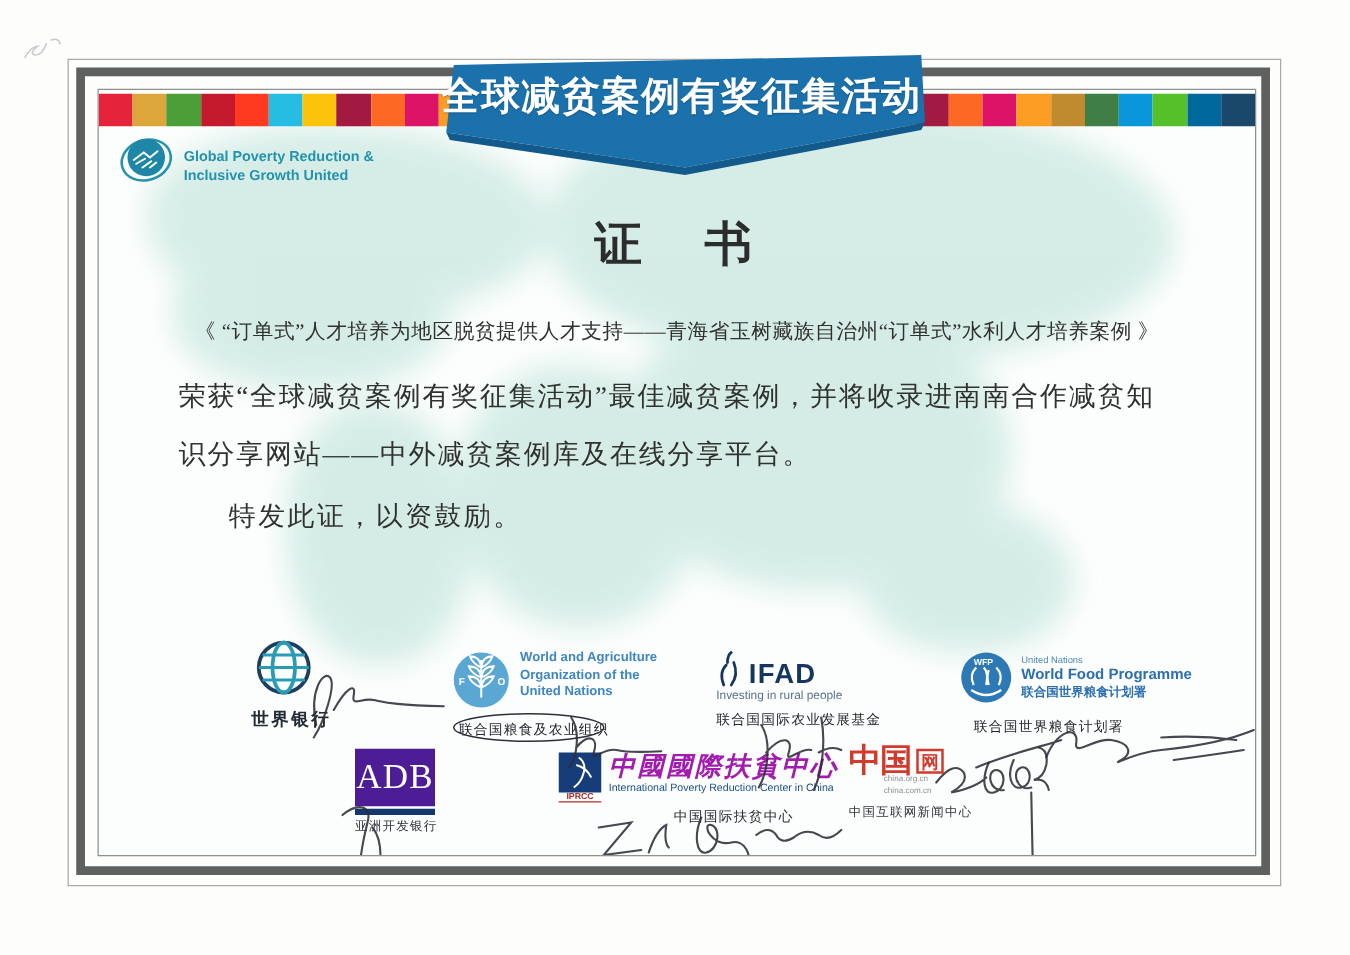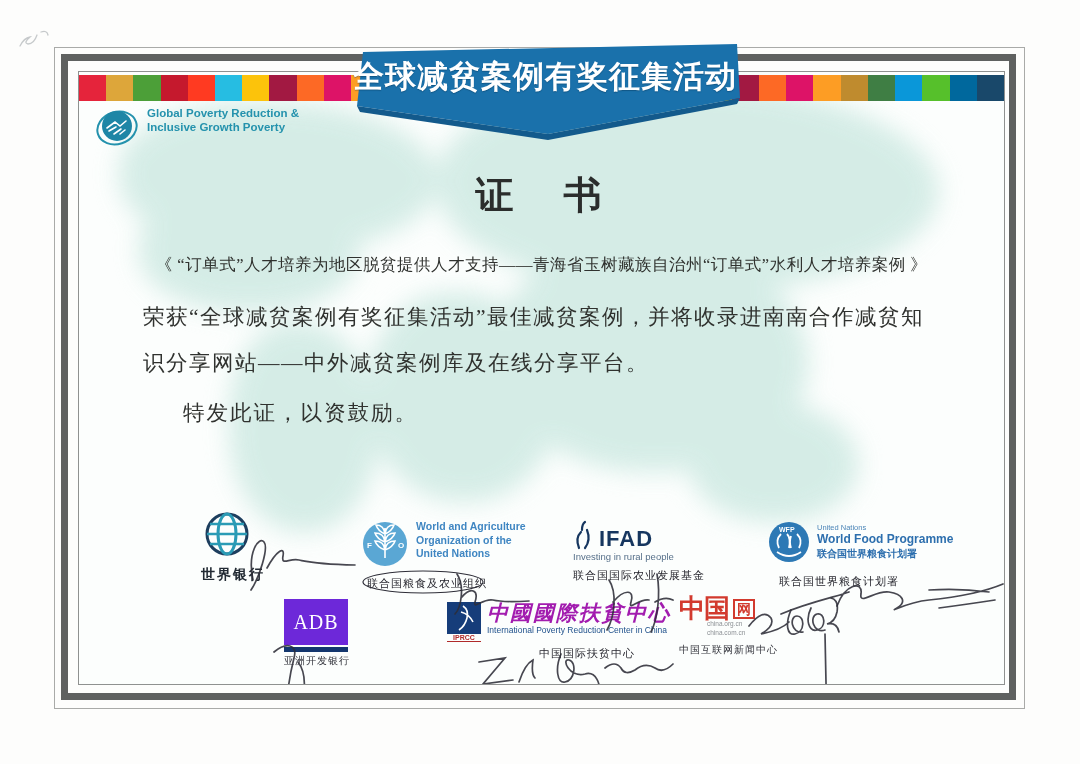--- a/index.html
+++ b/index.html
@@ -24,21 +24,21 @@
   .blob7{left:60px;top:120px;width:220px;height:120px;background:#d8efe9;}
   
   .sdg-band{position:absolute;left:0;top:3px;width:100%;height:26px;display:flex;}
   .sdg-band .stripe{flex:1 1 0;}
   
   .ribbon{position:absolute;left:345px;top:42px;width:400px;height:100px;z-index:6;}
   .ribbon-title{position:absolute;left:0;top:14px;width:100%;text-align:center;
       color:#ffffff;font-size:31px;font-weight:700;letter-spacing:1px;z-index:7;
       text-shadow:0 1px 1px rgba(0,40,70,.35);}
   
-  .portal{position:absolute;left:16px;top:34px;display:flex;align-items:flex-start;gap:8px;z-index:3;}
+  .portal{position:absolute;left:16px;top:34px;display:flex;align-items:flex-end;gap:8px;z-index:3;}
   .portal-text{color:#2492ad;font-weight:700;font-size:11.5px;line-height:1.25;}
   
   .cert-title{position:absolute;left:0;top:98px;width:100%;text-align:center;
       font-size:38px;font-weight:700;color:#2b2d2c;letter-spacing:6px;z-index:3;
       font-family:"Liberation Sans","DejaVu Sans",sans-serif;}
   .body-text{position:absolute;color:#30322f;z-index:3;
       font-family:"Liberation Serif","DejaVu Serif",serif;}
   .bl1{left:40px;top:182px;width:845px;text-align:center;font-size:16.5px;letter-spacing:.5px;}
   .bl2{left:64px;top:230px;font-size:21.5px;letter-spacing:1.5px;}
   .bl3{left:64px;top:276px;font-size:21.5px;letter-spacing:1.5px;}
@@ -56,22 +56,22 @@
   .fao-en{color:#3f86c2;font-size:10.5px;font-weight:700;line-height:1.3;}
   
   .ifad-word{color:#16365f;font-size:22px;font-weight:700;letter-spacing:1px;line-height:1;}
   .ifad-tag{color:#57708a;font-size:9.5px;margin-top:1px;}
   
   .wfp-row{display:flex;gap:6px;align-items:center;}
   .wfp-en1{color:#4d86b8;font-size:7.5px;}
   .wfp-en2{color:#2d6fae;font-size:12px;font-weight:700;line-height:1.2;}
   .wfp-cn{color:#2d6fae;font-size:10px;font-weight:700;}
   
-  .adb-box{width:64px;height:46px;background:#6d28d9;color:#fff;display:flex;
-      align-items:center;justify-content:center;font-size:20px;letter-spacing:1px;
+  .adb-box{width:64px;height:46px;background:#4c1d95;color:#fff;display:flex;
+      align-items:center;justify-content:center;font-size:28px;letter-spacing:1px;
       font-family:"Liberation Serif","DejaVu Serif",serif;}
   .adb-bar{width:64px;height:5px;background:#14376e;margin-top:2px;}
   .adb-cn{font-size:10px;color:#33343c;margin-top:2px;letter-spacing:1px;}
   
   .iprcc-row{display:flex;gap:6px;align-items:flex-start;}
   .iprcc-sq{width:34px;height:32px;background:#163d7a;position:relative;}
   .iprcc-abbr{font-size:7px;color:#b02a2a;font-weight:700;border-bottom:1px solid #b02a2a;text-align:center;}
   .iprcc-cal{font-size:21px;color:#a21caf;font-weight:700;letter-spacing:2px;line-height:1.05;
       font-family:"Liberation Serif","DejaVu Serif",serif;font-style:italic;}
   .iprcc-en{font-size:8.5px;color:#1d4f8a;font-weight:400;margin-top:1px;}
@@ -147,21 +147,21 @@
       </div>
 
     <div class="portal">
       <svg width="44" height="42" viewBox="0 0 44 42">
         <ellipse cx="22" cy="22" rx="20" ry="16" fill="none" stroke="#2492ad" stroke-width="2" transform="rotate(-18 22 22)"></ellipse>
         <circle cx="22" cy="20" r="15" fill="#1e86a6"></circle>
         <path d="M12,22 l8,-6 5,4 6,-5 M14,25 l7,-4 M19,28 l7,-5 M25,28 l5,-4" stroke="#ffffff" stroke-width="1.6" fill="none" stroke-linecap="round"></path>
       </svg>
       <div class="portal-text">
         <div>Global Poverty Reduction &amp;</div>
-        <div>Inclusive Growth Poverty</div>
+        <div>Inclusive Growth United</div>
       </div>
     </div>
 
     <div class="cert-title">证　书</div>
 
     <div class="body-text bl1">《 “订单式”人才培养为地区脱贫提供人才支持——青海省玉树藏族自治州“订单式”水利人才培养案例 》</div>
     <div class="body-text bl2">荣获“全球减贫案例有奖征集活动”最佳减贫案例，并将收录进南南合作减贫知</div>
     <div class="body-text bl3">识分享网站——中外减贫案例库及在线分享平台。</div>
     <div class="body-text bl4">特发此证，以资鼓励。</div>
 

